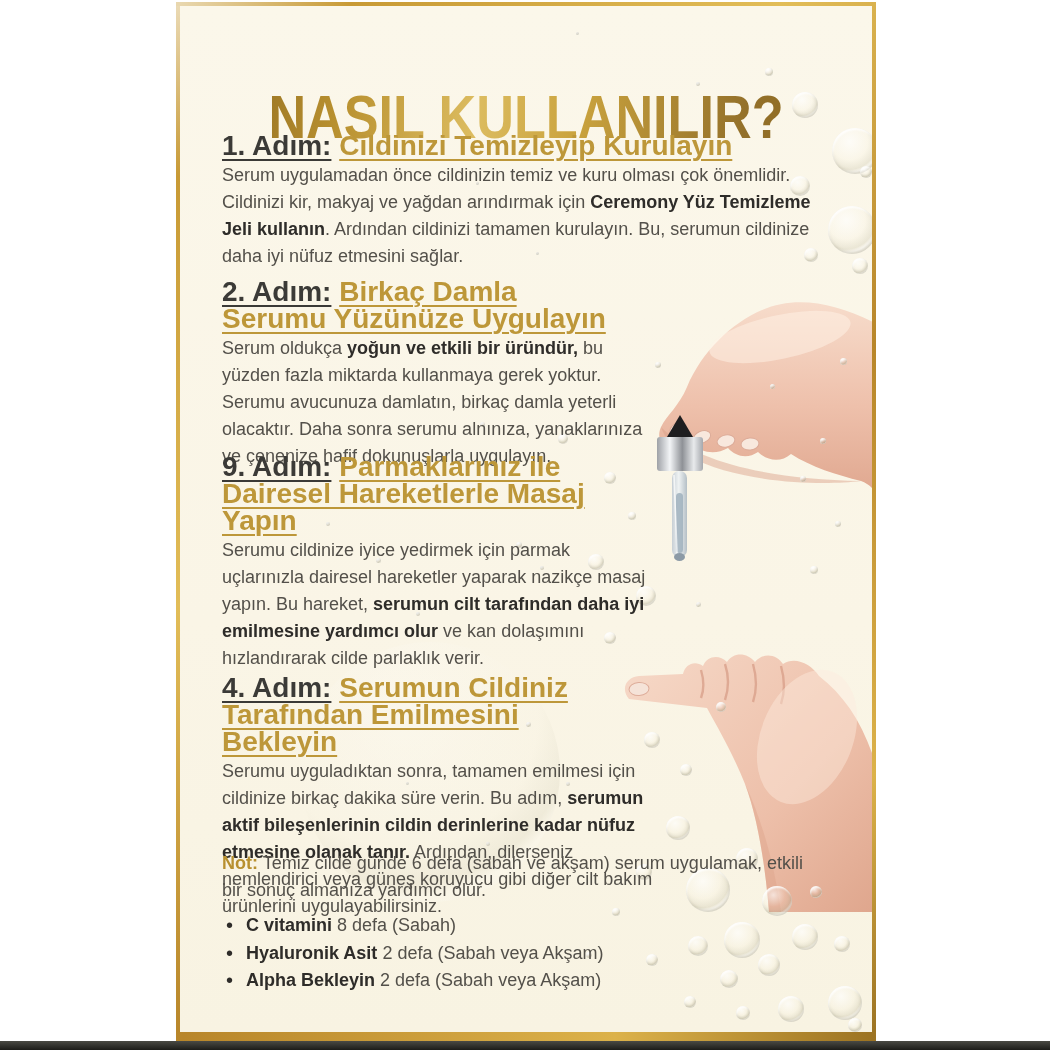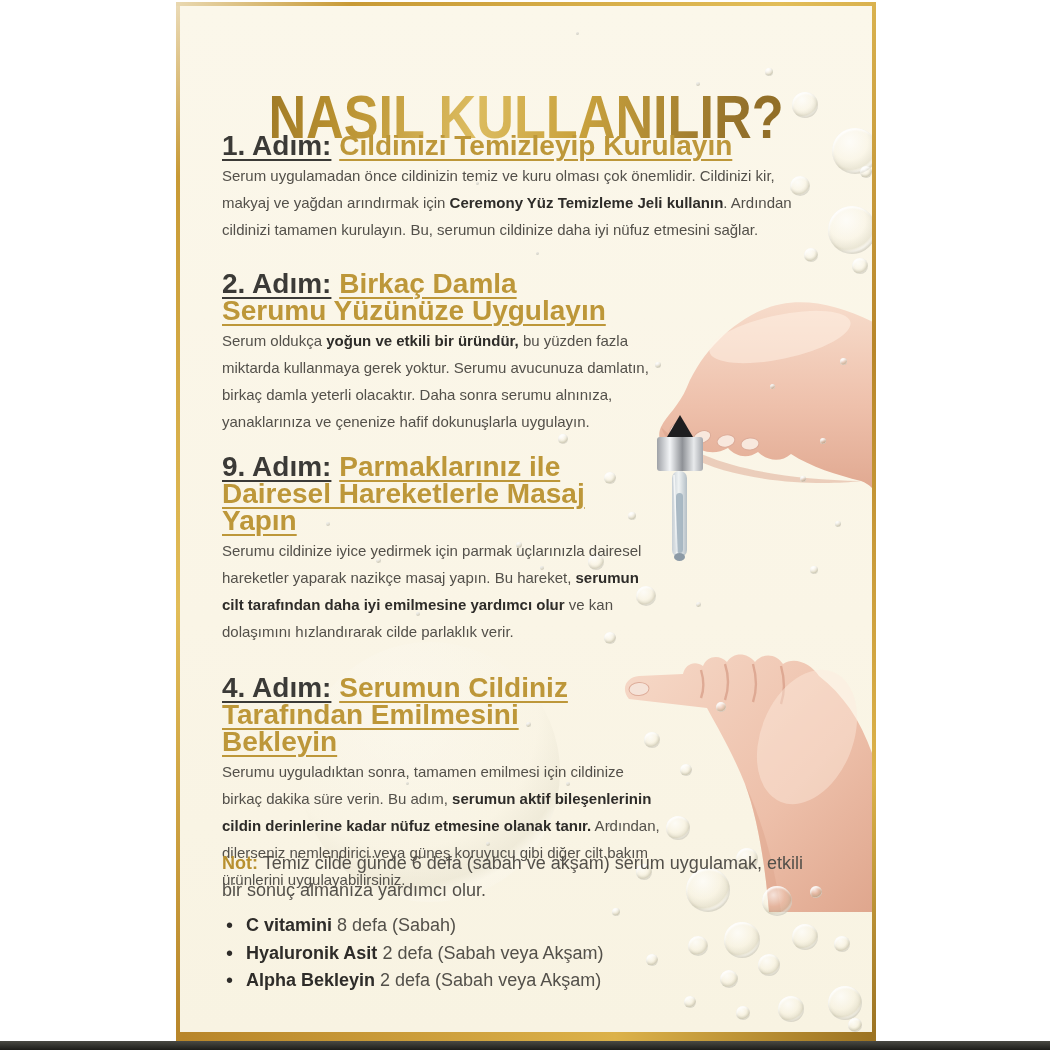--- a/index.html
+++ b/index.html
@@ -33,24 +33,24 @@
   .step,.note,.usage{position:absolute;left:42px;z-index:4;}
   .step h2{
     margin:0 0 3px 0;font-size:28px;line-height:27px;font-weight:bold;
   }
   .step h2 .lbl{
     color:#3b3a37;text-decoration:underline;text-decoration-thickness:1.5px;text-underline-offset:4px;
   }
   .step h2 .hd{
     color:#bd9739;text-decoration:underline;text-decoration-thickness:1.5px;text-underline-offset:4px;
   }
-  .step p{margin:0;font-size:15px;line-height:27px;color:#53504a;}
+  .step p{margin:0;font-size:18px;line-height:27px;color:#53504a;}
   .step p .b,.usage .b{font-weight:bold;color:#2e2c29;}
   .s1{top:126px;width:592px;}
-  .s2{top:264px;width:428px;} .s2 h2{max-width:400px;}
+  .s2{top:272px;width:428px;} .s2 h2{max-width:400px;}
   .s3{top:447px;width:428px;} .s3 h2{max-width:380px;}
   .s4{top:668px;width:438px;} .s4 h2{max-width:390px;}
   .note{top:844px;width:604px;font-size:18px;line-height:27px;color:#53504a;}
   .note .nlbl{font-weight:bold;color:#b8902f;}
   .usage{top:906px;width:560px;list-style:none;margin:0;padding:0;}
   .usage li{
     position:relative;padding-left:24px;font-size:18px;line-height:27.5px;color:#53504a;
   }
   .usage li::before{
     content:"\2022";position:absolute;left:4px;top:0;color:#2e2c29;font-size:20px;

